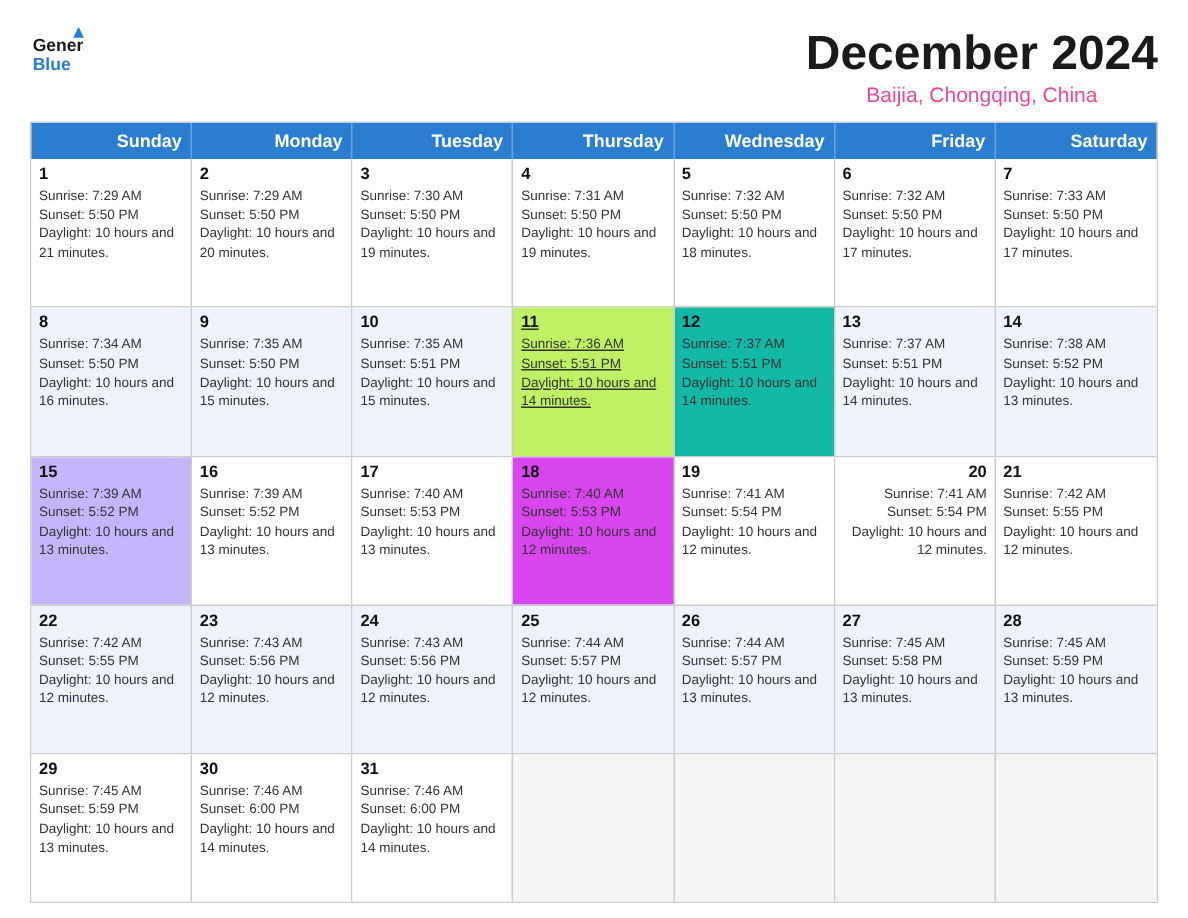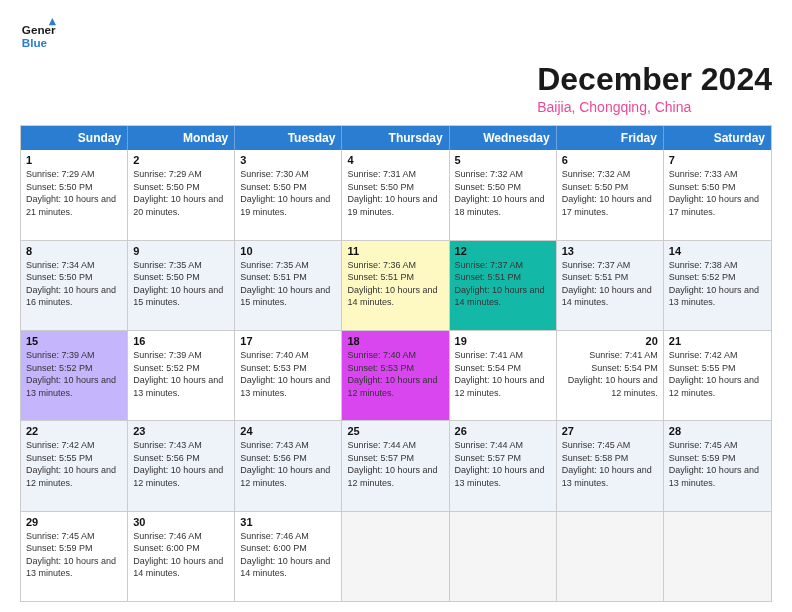--- a/index.html
+++ b/index.html
@@ -26,22 +26,21 @@
     .logo {
       display: flex;
       align-items: center;
       gap: 6px;
     }
     .logo-icon {
       width: 36px;
       height: 36px;
     }
     .title-block {
-      text-align: left;
-      margin-top: 44px;
+      text-align: center;
     }
     .month-title {
       font-size: 32px;
       font-weight: bold;
       color: #1a1a1a;
       line-height: 1.1;
     }
     .location {
       font-size: 14px;
       color: #ec4899;
@@ -169,21 +168,21 @@
             <div class="day-info">Sunrise: 7:34 AM<br>Sunset: 5:50 PM<br>Daylight: 10 hours and 16 minutes.</div>
           </div>
           <div class="cal-cell" style="background: rgb(238, 242, 249);">
             <div class="day-num">9</div>
             <div class="day-info">Sunrise: 7:35 AM<br>Sunset: 5:50 PM<br>Daylight: 10 hours and 15 minutes.</div>
           </div>
           <div class="cal-cell" style="background: rgb(238, 242, 249);">
             <div class="day-num">10</div>
             <div class="day-info">Sunrise: 7:35 AM<br>Sunset: 5:51 PM<br>Daylight: 10 hours and 15 minutes.</div>
           </div>
-          <div class="cal-cell" style="background: #fef9c3;">
+          <div class="cal-cell" style="background: #bef264; text-decoration: underline;">
             <div class="day-num">11</div>
             <div class="day-info">Sunrise: 7:36 AM<br>Sunset: 5:51 PM<br>Daylight: 10 hours and 14 minutes.</div>
           </div>
           <div class="cal-cell" style="background: #14b8a6;">
             <div class="day-num">12</div>
             <div class="day-info">Sunrise: 7:37 AM<br>Sunset: 5:51 PM<br>Daylight: 10 hours and 14 minutes.</div>
           </div>
           <div class="cal-cell" style="background: rgb(238, 242, 249);">
             <div class="day-num">13</div>
             <div class="day-info">Sunrise: 7:37 AM<br>Sunset: 5:51 PM<br>Daylight: 10 hours and 14 minutes.</div>

